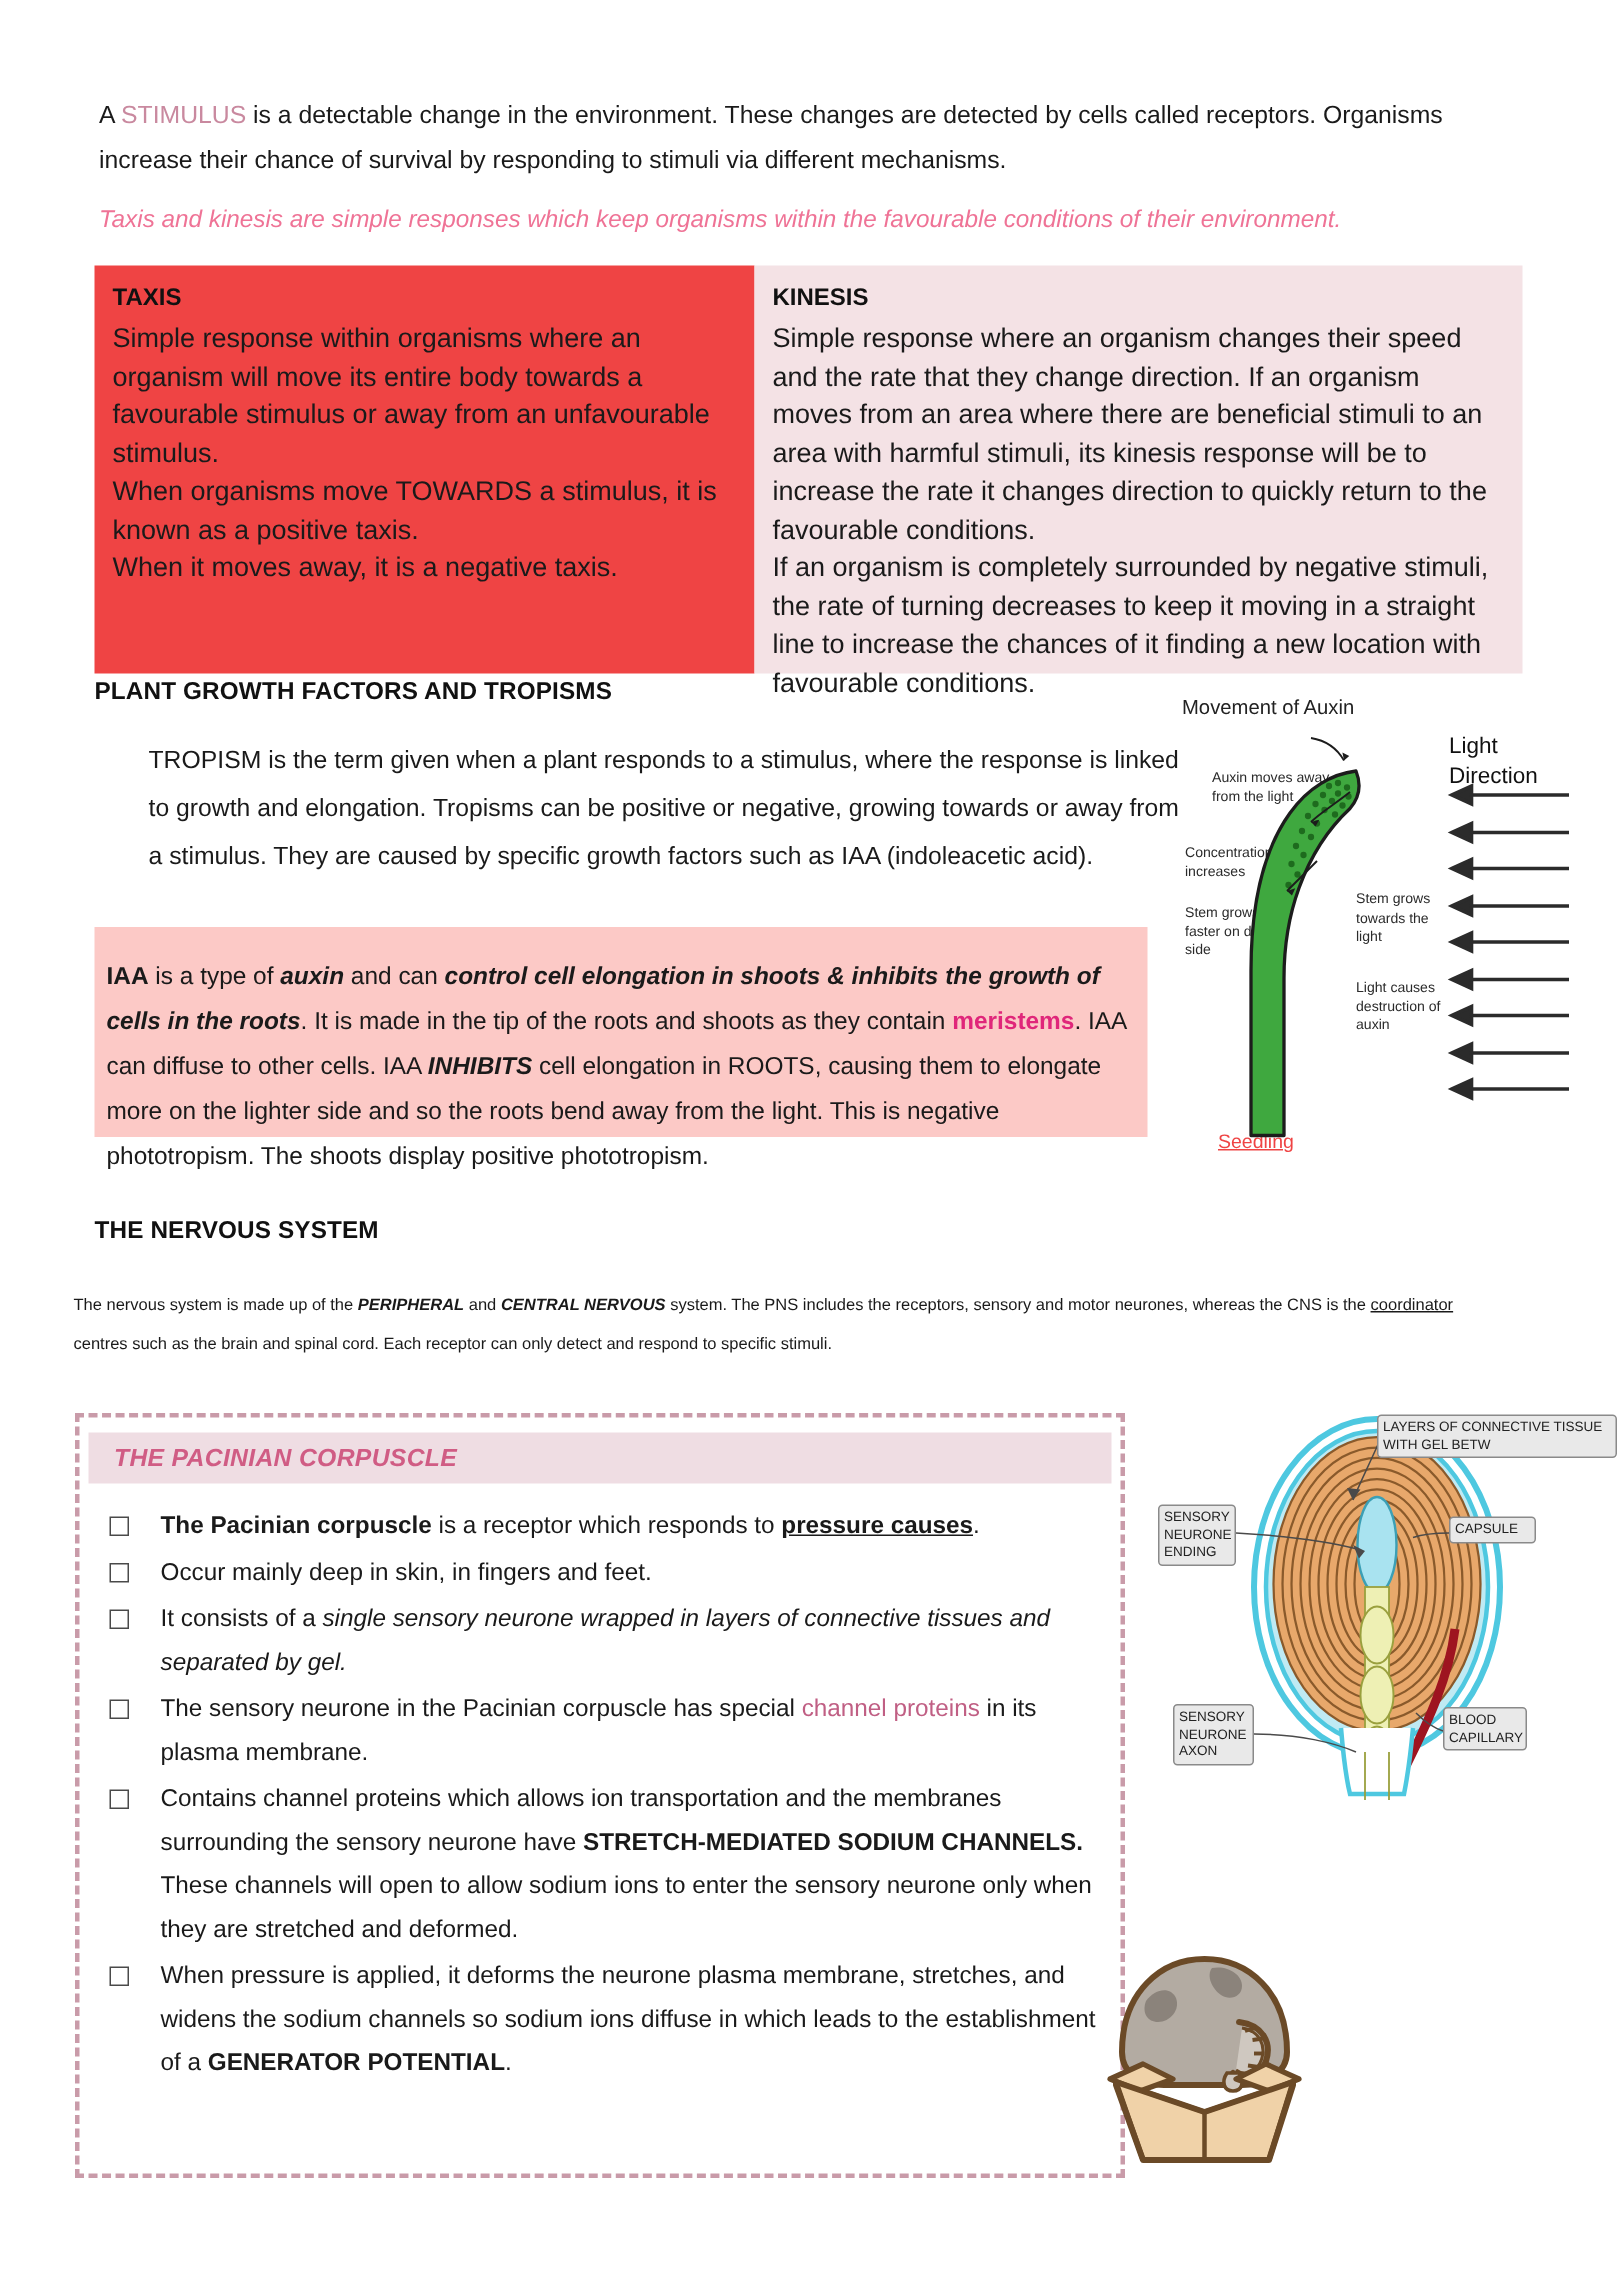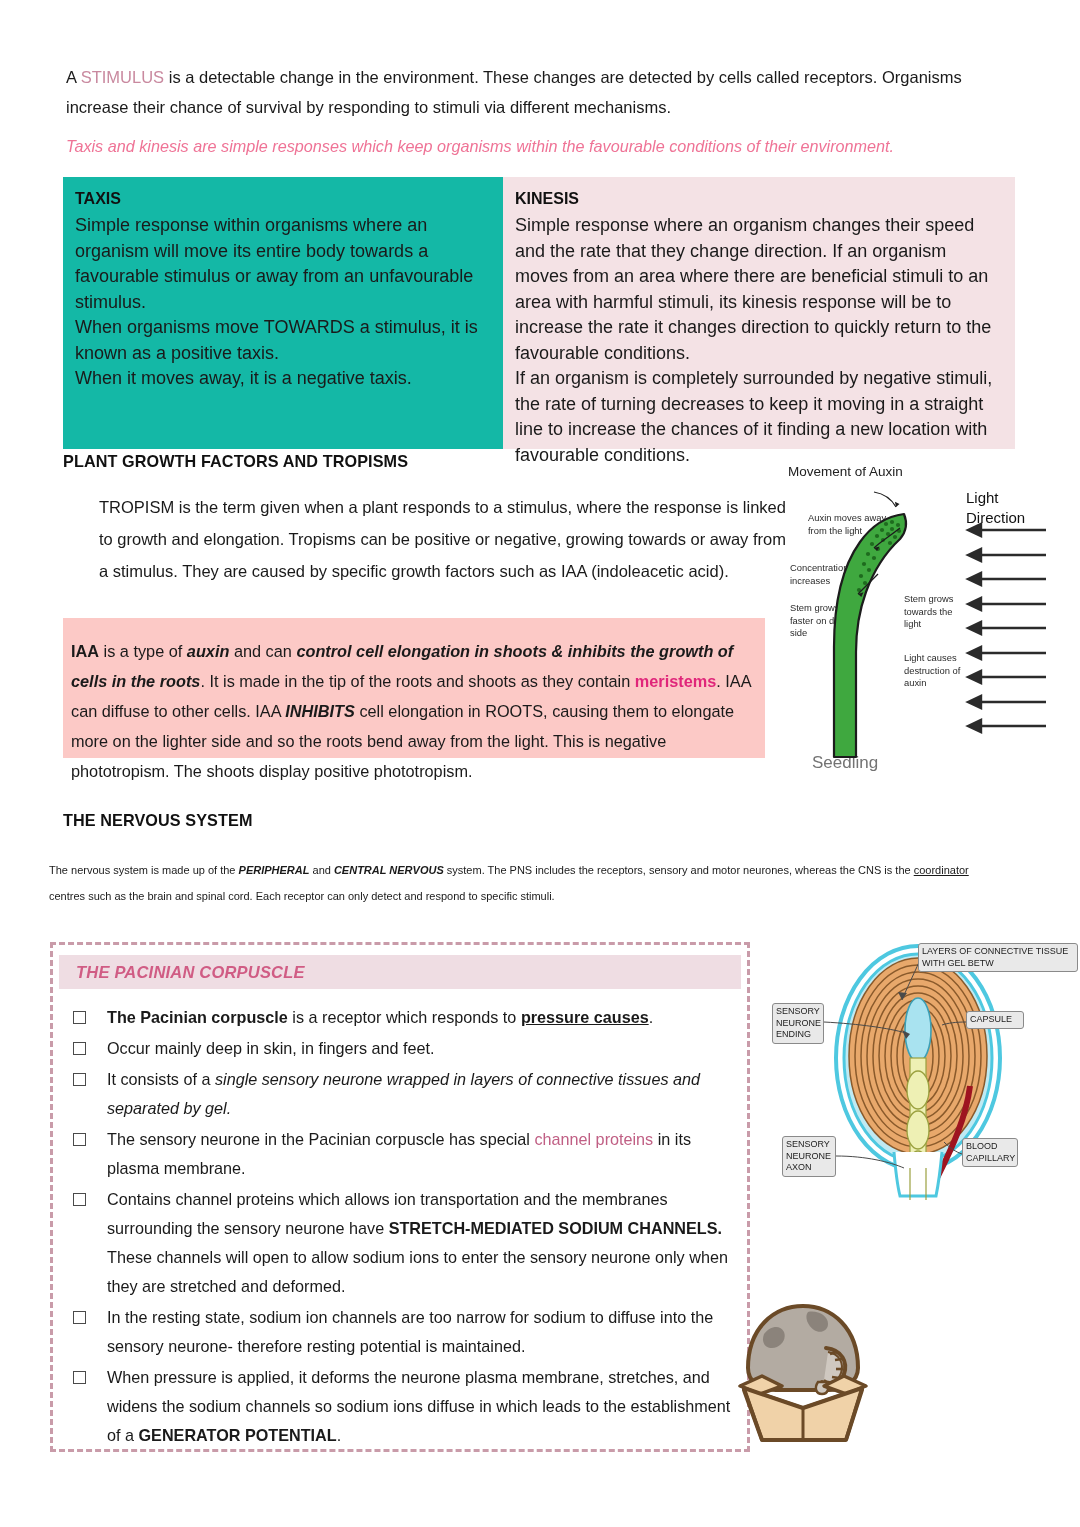--- a/index.html
+++ b/index.html
@@ -27,21 +27,21 @@
     font-style: italic; color: #ef7396;
   }
 
   
   .tk-table {
     position: absolute; left: 63px; top: 177px;
     width: 952px; height: 272px;
     display: flex;
   }
   .tk-col { padding: 10px 12px 8px 12px; }
-  .tk-col.taxis   { width: 440px; background: #14b8a6; }
+  .tk-col.taxis   { width: 440px; background: #ef4444; }
   .tk-col.kinesis { width: 512px; background: #f4e2e5; }
   .tk-head {
     font-weight: bold; font-size: 16px; line-height: 24px;
     margin-bottom: 2px; color: #111;
   }
   .tk-body { font-size: 18px; line-height: 25.5px; }
   .tk-body p { margin: 0; }
 
   
   .sec-head {
@@ -66,21 +66,21 @@
   }
   .kw-meristems { color: #e0267a; font-weight: bold; }
 
   
   .auxin-fig { position: absolute; left: 782px; top: 462px; width: 290px; height: 320px; }
   .auxin-title { position: absolute; left: 6px; top: 2px; font-size: 13.5px; color: #222; }
   .light-dir {
     position: absolute; left: 184px; top: 26px; width: 80px;
     font-size: 15px; line-height: 20px; color: #111;
   }
-  .seedling-lbl { position: absolute; left: 30px; top: 291px; font-size: 17px; color: #737373; }
+  .seedling-lbl { position: absolute; left: 30px; top: 291px; font-size: 13px; color: #ef4444; text-decoration: underline; }
   .ax-note { position: absolute; font-size: 9.4px; line-height: 12.5px; color: #2b2b2b; }
   #ax-n1 { left: 26px;  top: 50px;  width: 86px; }
   #ax-n2 { left: 8px;   top: 100px; width: 80px; }
   #ax-n3 { left: 8px;   top: 140px; width: 70px; }
   #ax-n4 { left: 122px; top: 131px; width: 64px; }
   #ax-n5 { left: 122px; top: 190px; width: 70px; }
 
   
   .pathway {
     position: absolute; left: 63px; top: 815px;
@@ -267,24 +267,20 @@
       <div class="pac-item">
         <span class="pac-chk"></span>
         <span class="pac-txt"><span>The sensory neurone in the Pacinian corpuscle has special </span><span style="color: rgb(192, 95, 132);">channel proteins</span><span> in its plasma membrane.</span></span>
       </div>
       <div class="pac-item">
         <span class="pac-chk"></span>
         <span class="pac-txt"><span>Contains channel proteins which allows ion transportation and the membranes surrounding the sensory neurone have </span><span style="font-weight: bold;">STRETCH-MEDIATED SODIUM CHANNELS.</span><span> These channels will open to allow sodium ions to enter the sensory neurone only when they are stretched and deformed.</span></span>
       </div>
       <div class="pac-item">
         <span class="pac-chk"></span>
-        <span class="pac-txt"><span>In the resting state, sodium ion channels are too narrow for sodium to diffuse into the sensory neurone- therefore resting potential is maintained.</span></span>
-      </div>
-      <div class="pac-item">
-        <span class="pac-chk"></span>
         <span class="pac-txt"><span>When pressure is applied, it deforms the neurone plasma membrane, stretches, and widens the sodium channels so sodium ions diffuse in which leads to the establishment of a </span><span style="font-weight: bold;">GENERATOR POTENTIAL</span><span>.</span></span>
       </div>
     </div>
 
   <div class="pc-fig">
     <svg width="310" height="290" style="position:absolute;left:0;top:0;">
 
       <ellipse cx="148" cy="120" rx="82" ry="112" fill="#ffffff" stroke="#4ec8e0" stroke-width="4"></ellipse>
       <ellipse cx="148" cy="120" rx="74" ry="104" fill="#bfeaf3" stroke="#4ec8e0" stroke-width="3"></ellipse>
 

